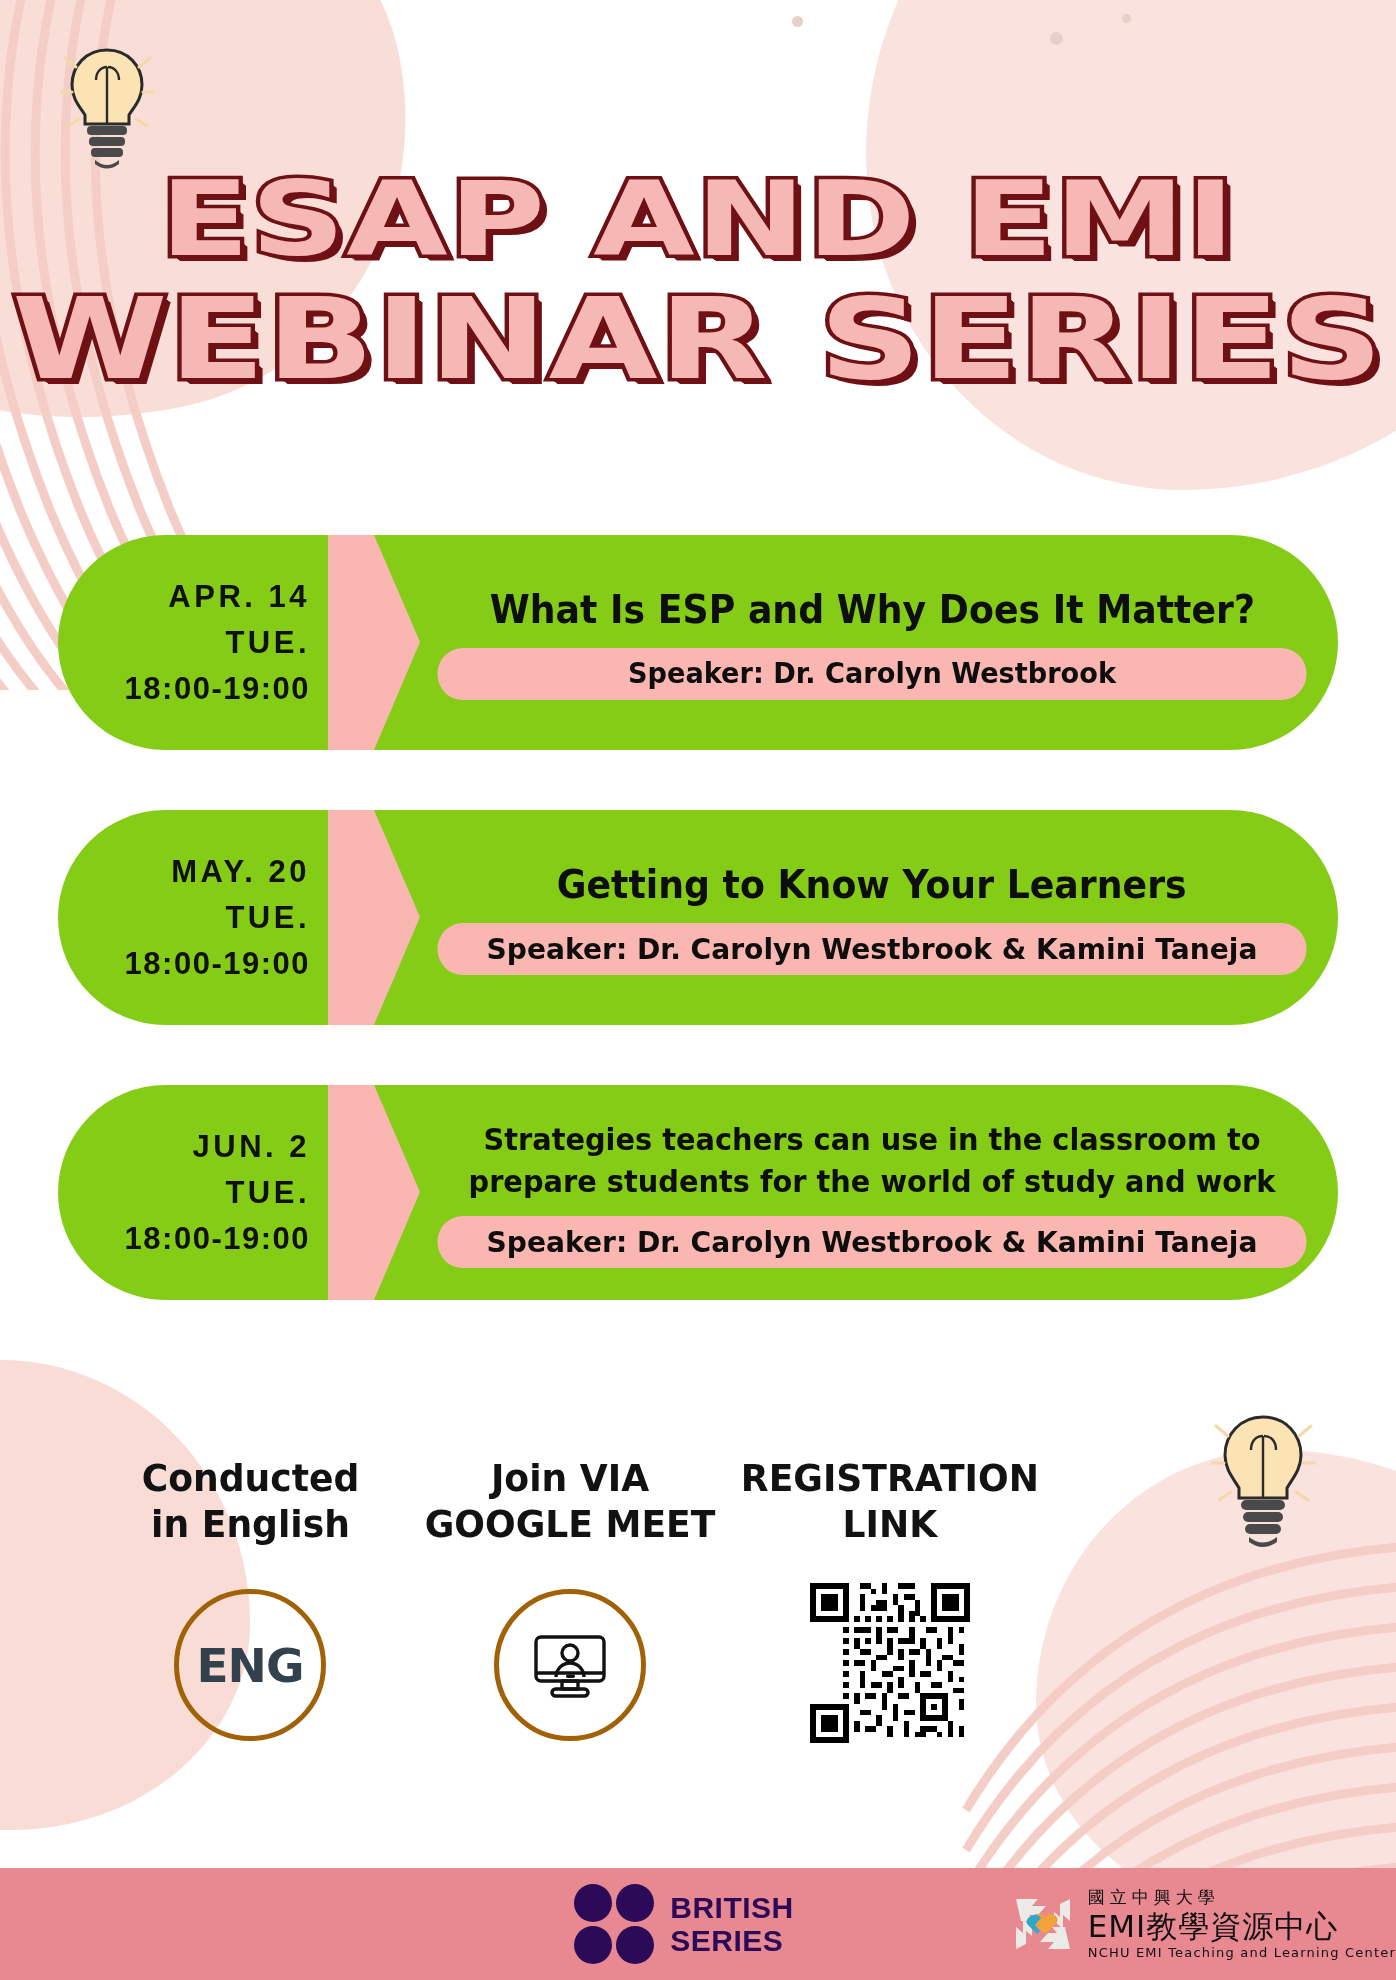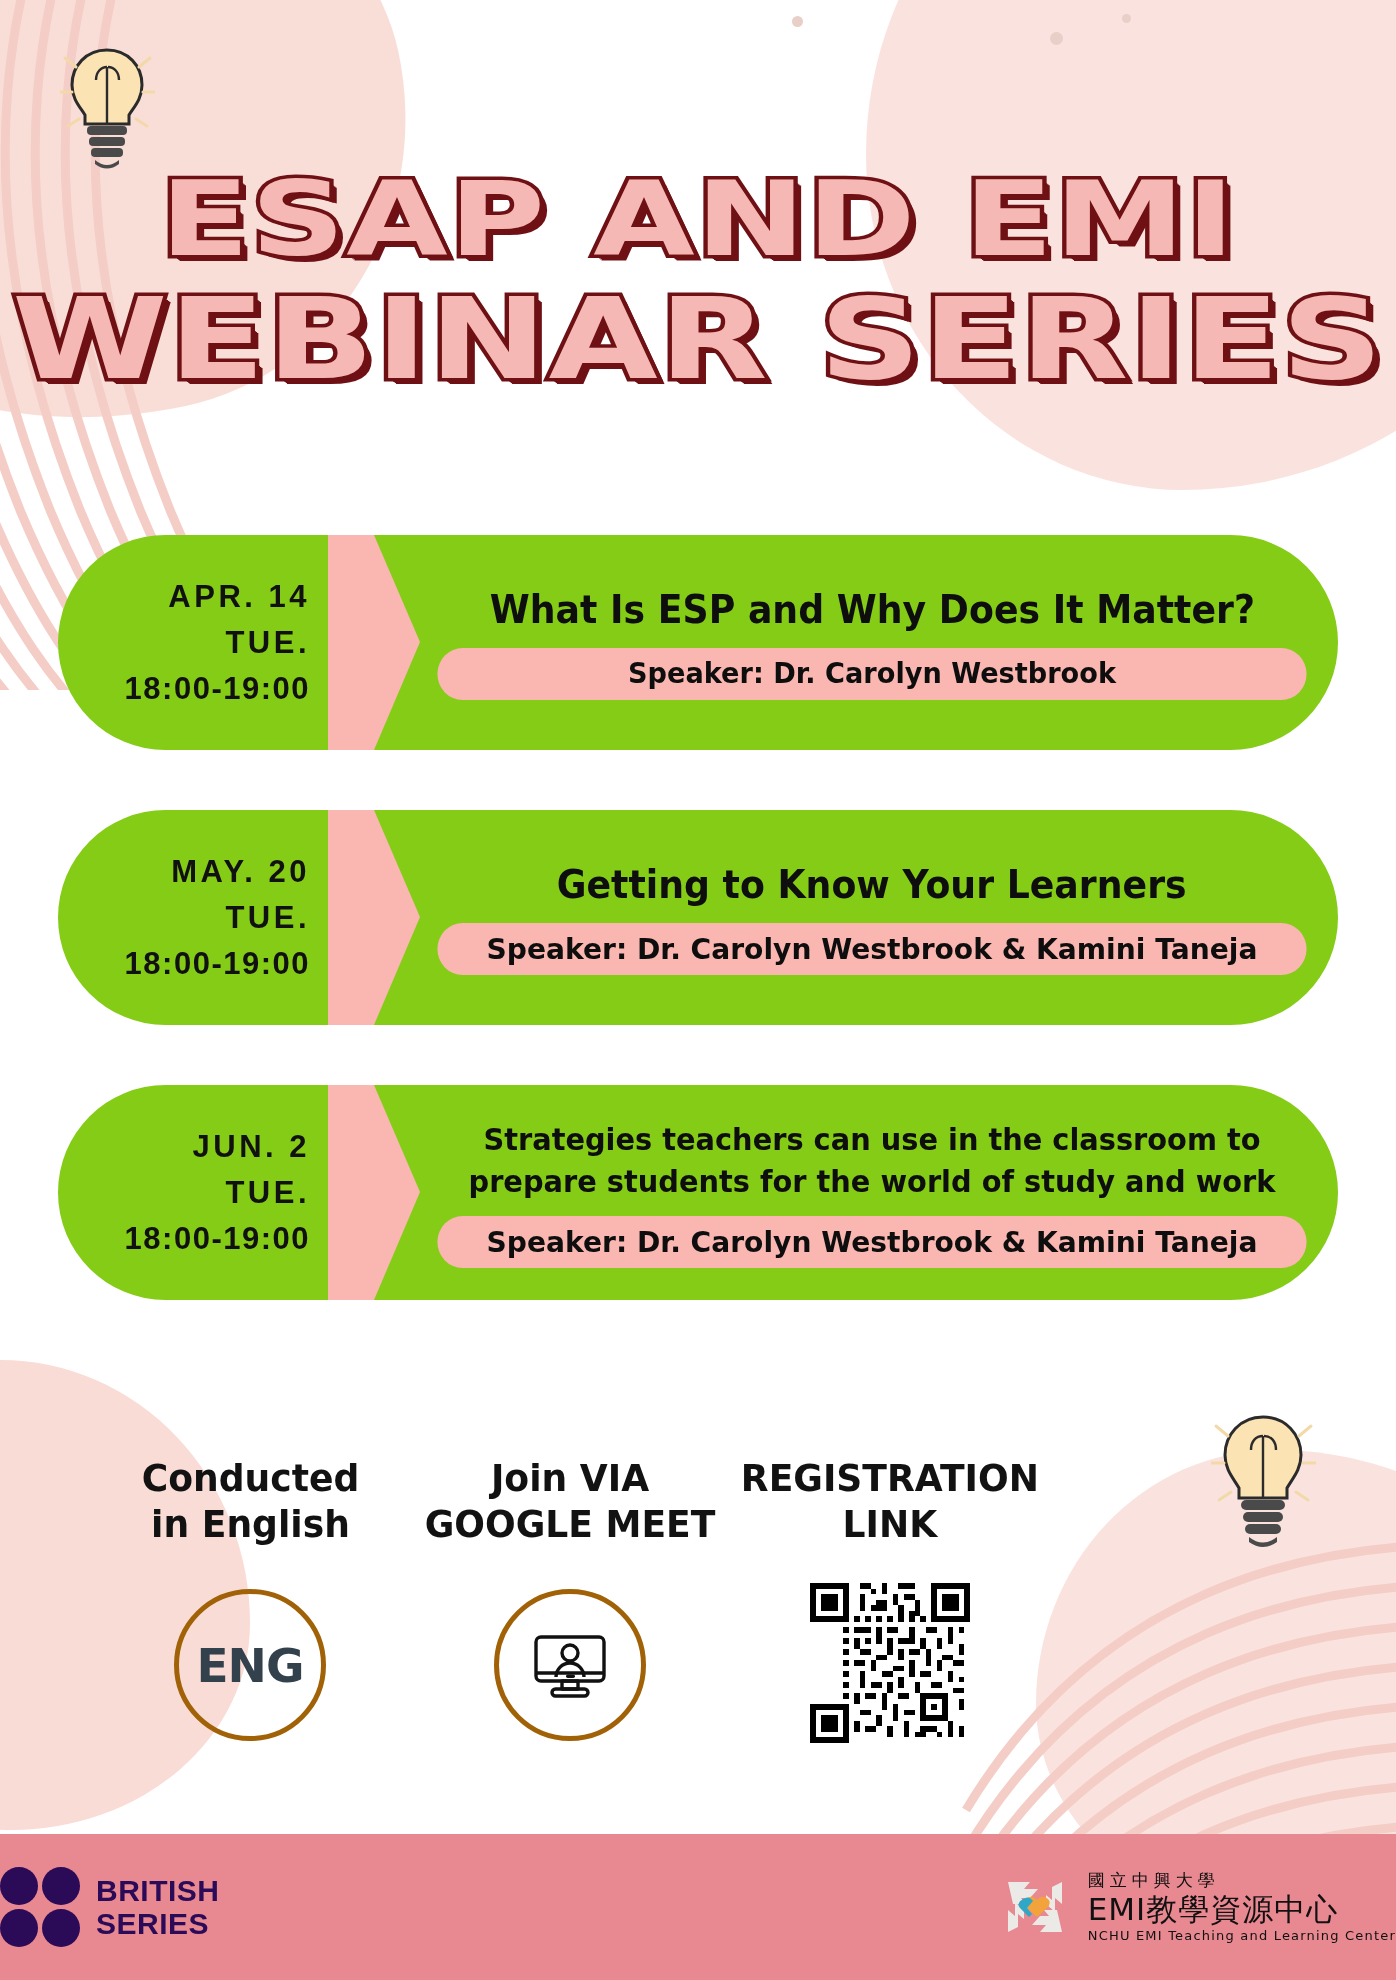--- a/index.html
+++ b/index.html
@@ -218,46 +218,46 @@
   .qr { margin-top: 36px; width: 160px; height: 160px; background:#fff; }
 
   
   .bulb-tl { top: 42px; left: 60px; width: 95px; height: 130px; z-index: 6; }
   .bulb-br { bottom: 430px; right: 80px; width: 105px; height: 142px; z-index: 6; }
 
   
   .footer {
     position: absolute;
     left: 0; right: 0; bottom: 0;
-    height: 146px;
+    height: 112px;
     background: #e88891;
     display: flex;
     align-items: center;
-    justify-content: space-between;
+    justify-content: flex-end;
     gap: 210px;
     z-index: 7;
   }
   .bc-logo { display: flex; align-items: center; gap: 16px; }
   .bc-dots {
     display: grid;
     grid-template-columns: 38px 38px;
     grid-template-rows: 38px 38px;
     gap: 4px;
   }
   .bc-dots i { display: block; width: 38px; height: 38px; border-radius: 50%; background: #2b0a57; }
   .bc-text {
     font-family: "Liberation Sans", sans-serif;
     font-weight: bold;
     font-size: 30px;
     line-height: 33px;
     letter-spacing: .5px;
     color: #2b0a57;
   }
 
-  .emi-logo { display: flex; align-items: center; gap: 14px; }
+  .emi-logo { display: flex; align-items: center; gap: 6px; }
   .emi-text { display: flex; flex-direction: column; }
   .emi-cn-top {
     font-family: "DejaVu Sans", sans-serif;
     font-size: 17px;
     letter-spacing: 5px;
     color: #111;
     line-height: 22px;
   }
   .emi-cn-main {
     font-family: "DejaVu Sans", sans-serif;

